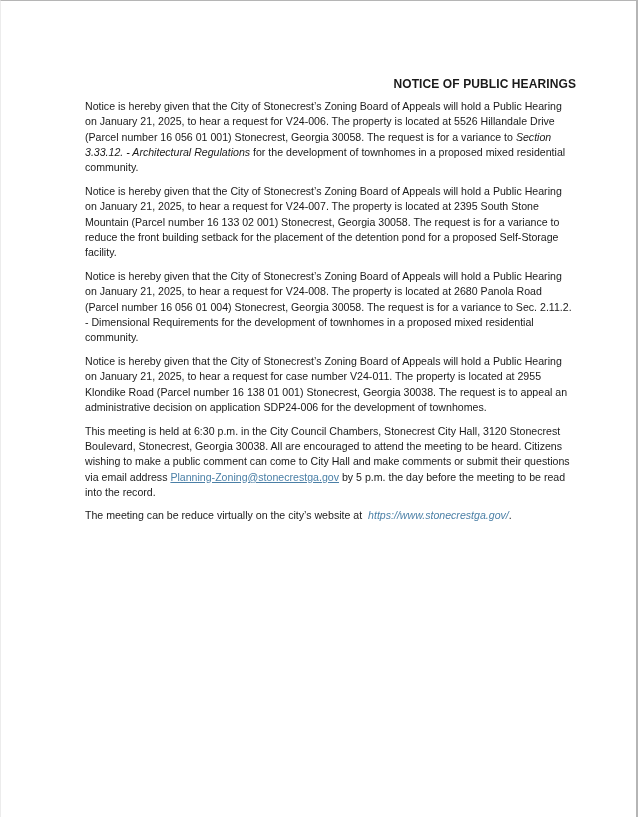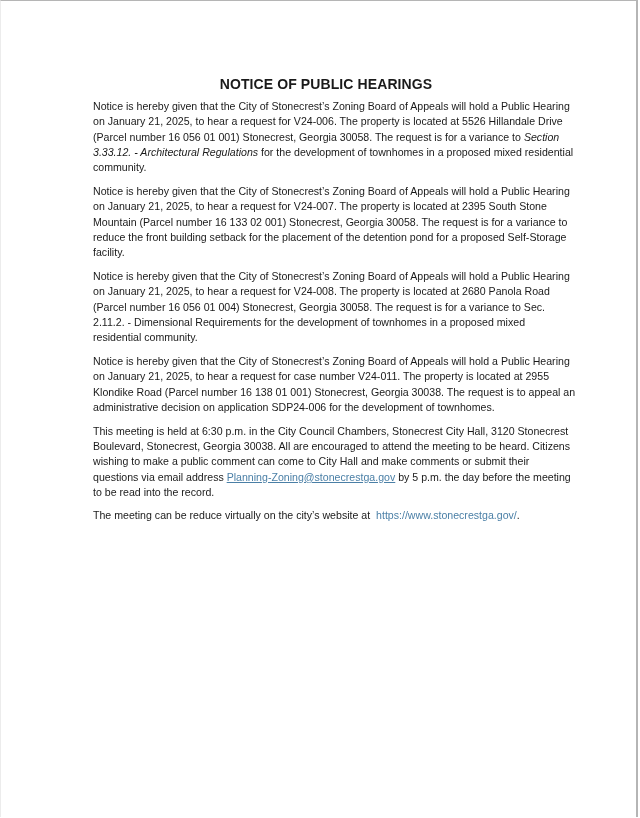--- a/index.html
+++ b/index.html
@@ -29,40 +29,41 @@
       position: absolute;
       left: 75px;
       top: 76px;
       width: 500px;
       font-family: "Liberation Sans", sans-serif;
       color: #1a1a1a;
       font-size: 10.6px;
       line-height: 15.2px;
     }
     .title {
-      text-align: center;
+      text-align: right;
       font-weight: bold;
-      font-size: 14px;
+      font-size: 12px;
       margin: 0 0 7px 0;
       letter-spacing: 0.1px;
     }
     .para {
-      margin: 0 0 9px 17px;
+      margin: 0 0 9px 9px;
     }
     .para.tight-gap {
       margin-bottom: 8px;
     }
     .italic {
       font-style: italic;
     }
     .link {
       color: #4a7fa6;
     }
     .link.plain {
       text-decoration: none;
+      font-style: italic;
     }
   </style>
 </head>
 <body>
 
 <div class="page">
   <div class="content">
 
     <div class="title">NOTICE OF PUBLIC HEARINGS</div>
 

